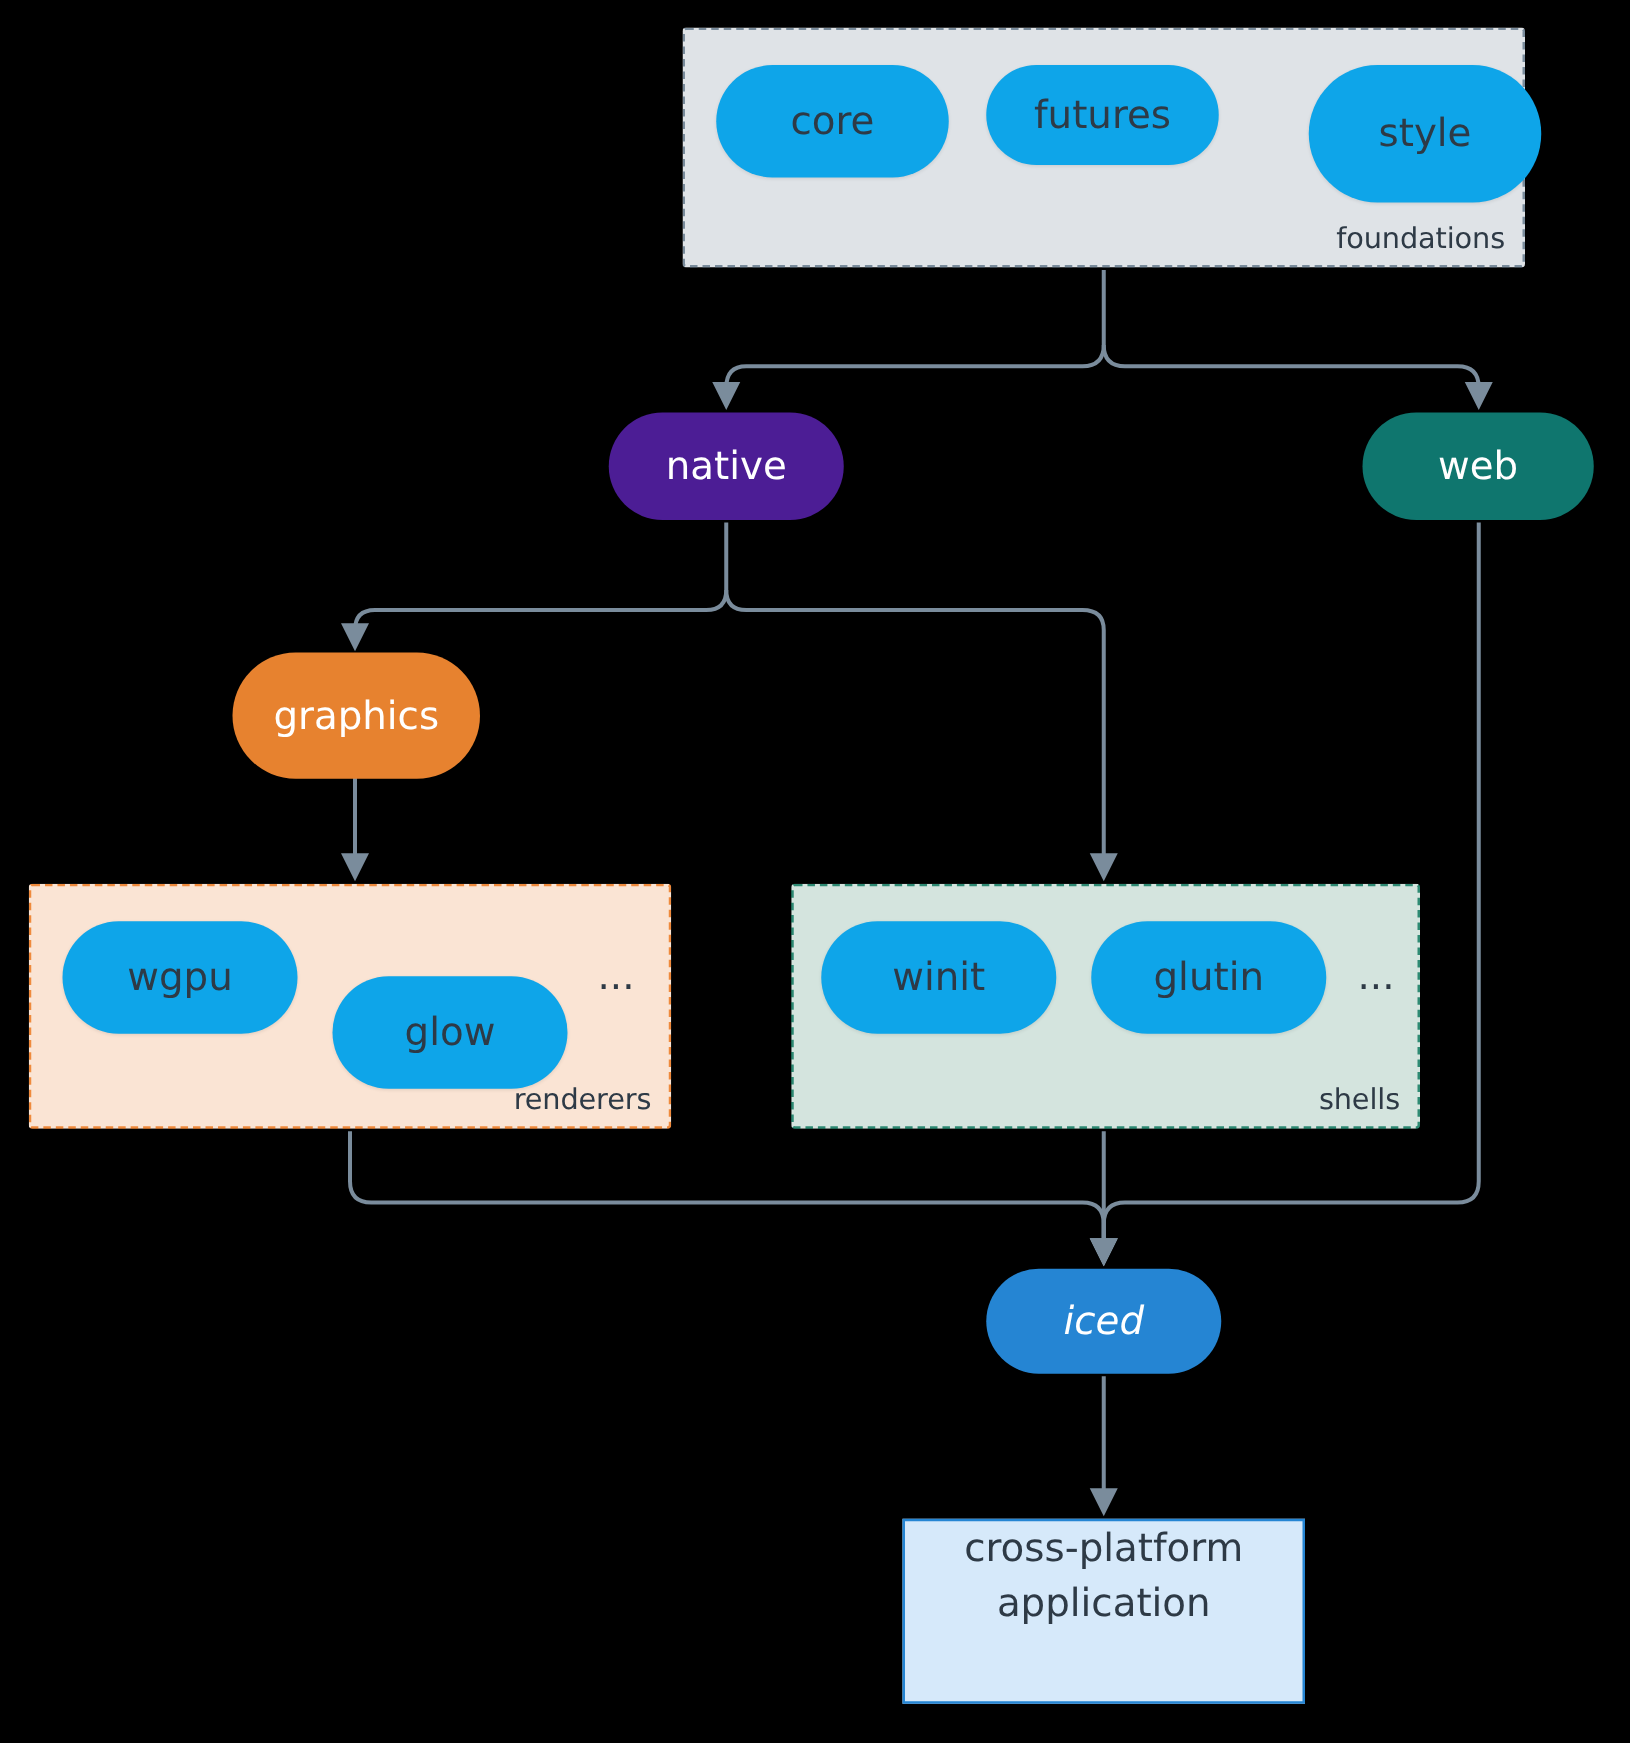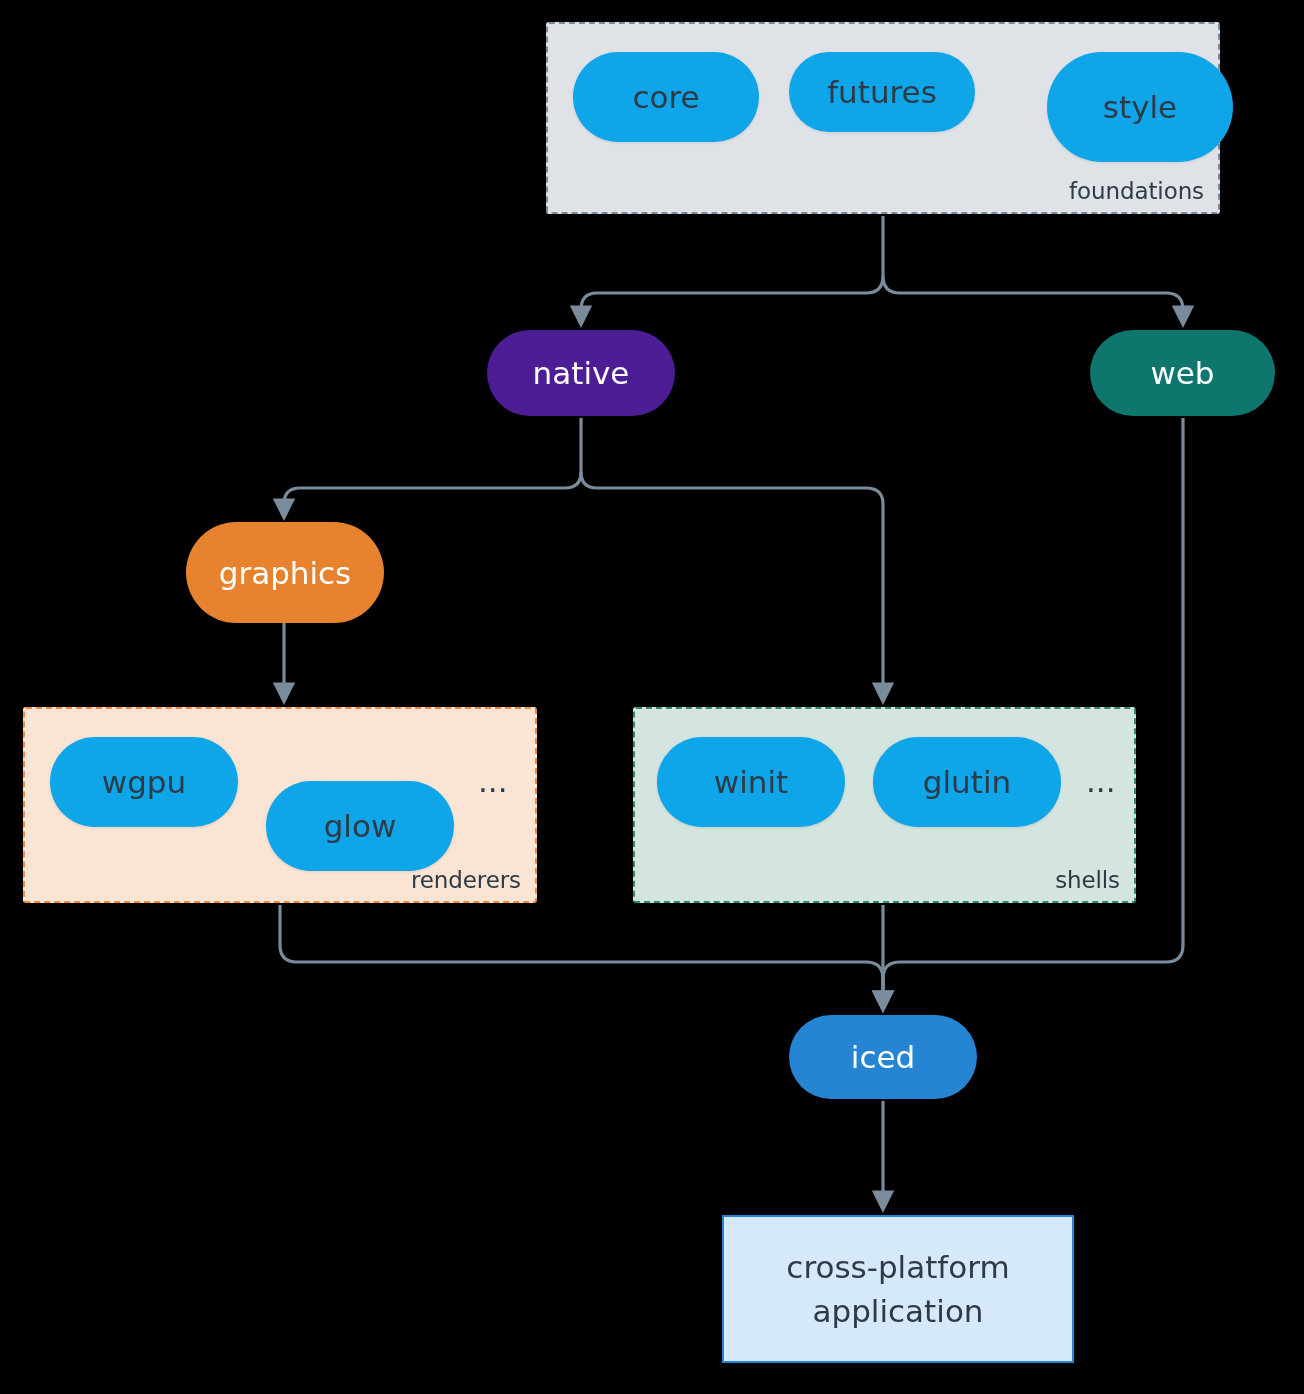--- a/index.html
+++ b/index.html
@@ -105,34 +105,33 @@
     align-items: center;
     justify-content: center;
     border-radius: 60px;
     color: #ffffff;
     font-size: 31px;
     white-space: nowrap;
   }
   #node-native   { left: 487px;  top: 330px;  width: 188px; height: 86px; background: #4c1d95; }
   #node-web      { left: 1090px; top: 330px;  width: 185px; height: 86px; background: #0f766e; }
   #node-graphics { left: 186px;  top: 522px;  width: 198px; height: 101px; background: #e7822f; }
-  #node-iced     { left: 789px;  top: 1015px; width: 188px; height: 84px; background: #2585d3; }
+  #node-iced     { left: 789px;  top: 1015px; width: 188px; height: 84px; background: #2585d3; font-style: italic; }
 
   
   #node-application {
     position: absolute;
     left: 722px; top: 1215px;
-    width: 352px; height: 148px;
+    width: 322px; height: 148px;
     box-sizing: border-box;
     background: #d6e9fa;
     border: 2px solid #2585d3;
     display: flex;
     flex-direction: column;
     align-items: center;
-    justify-content: center;
     color: #2e3a46;
     font-size: 31px;
     line-height: 1.42;
     text-align: center;
   }
 </style>
 </head>
 <body>
 
 <div id="canvas">

